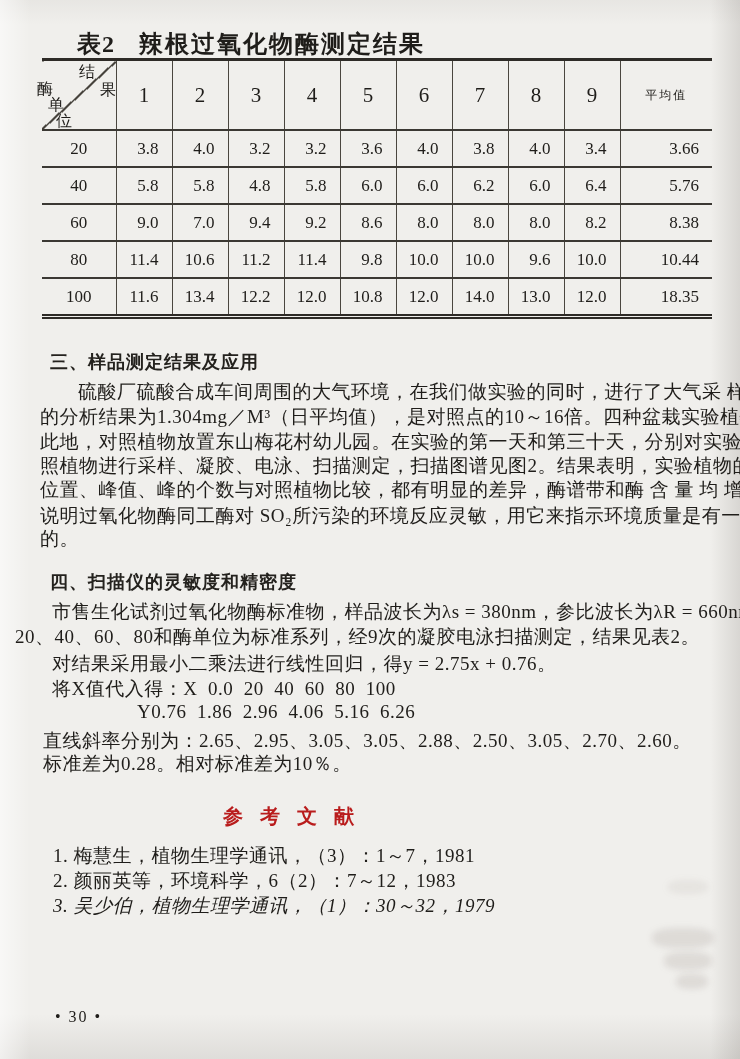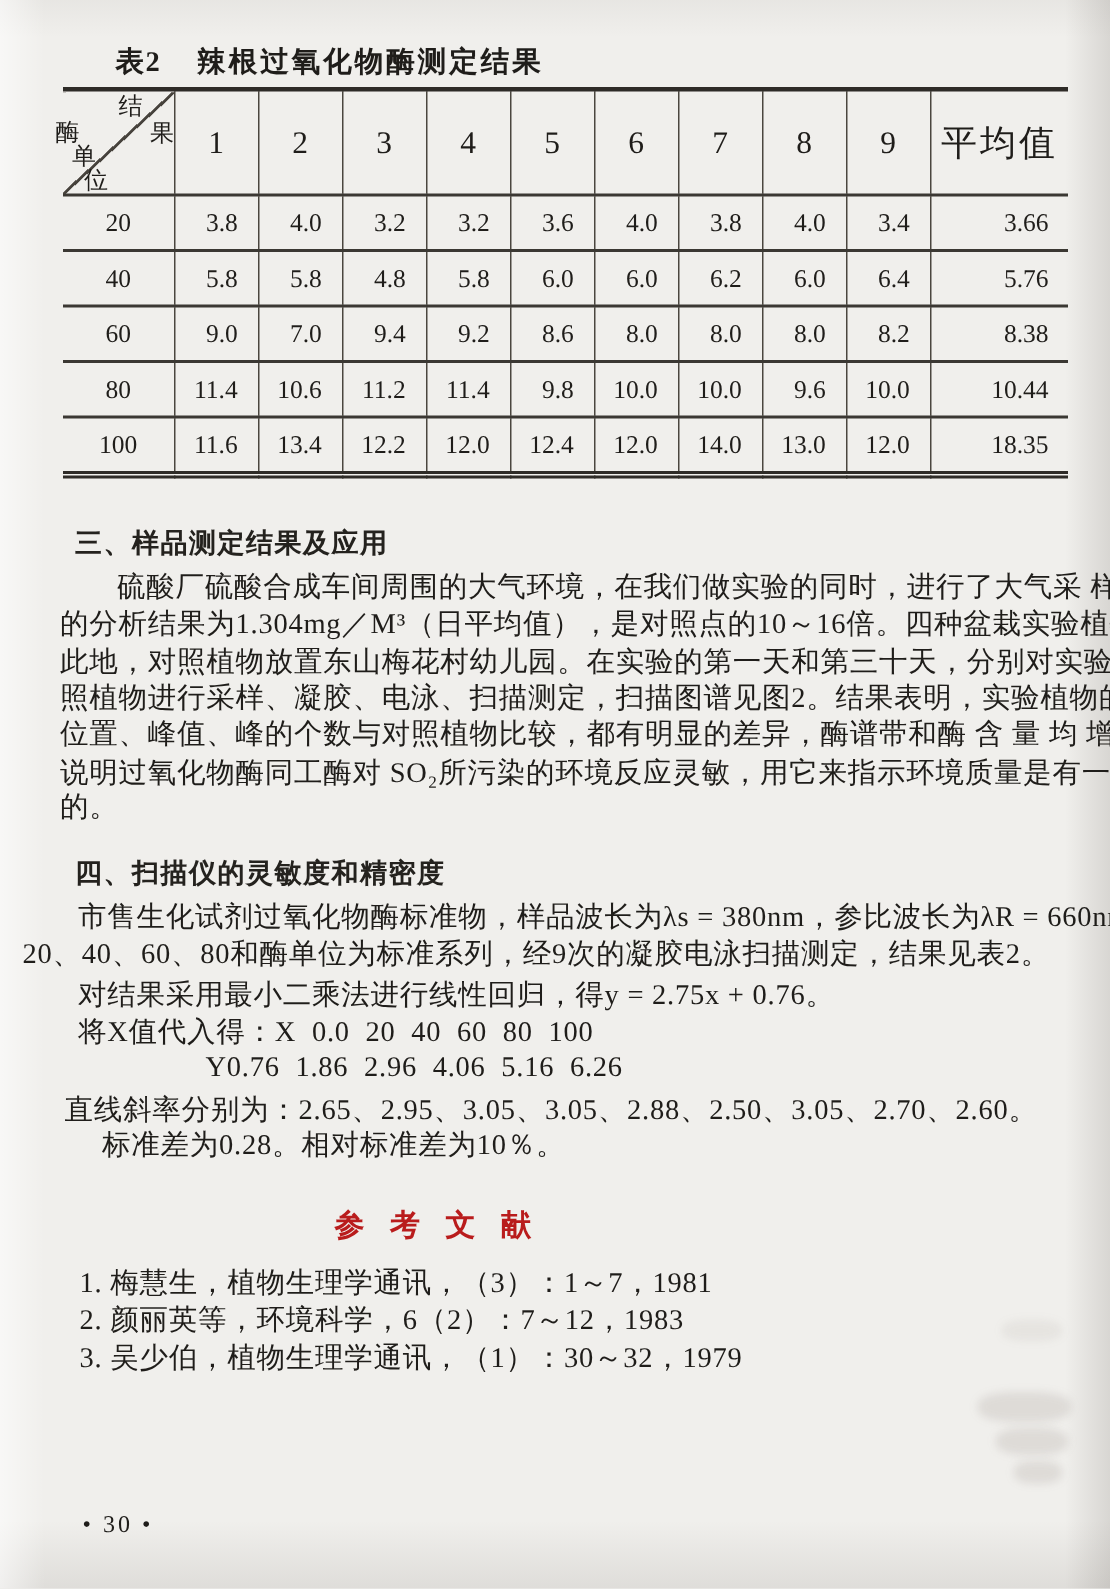--- a/index.html
+++ b/index.html
@@ -8,34 +8,34 @@
     font-family:"Liberation Serif","DejaVu Serif",serif;
     color:#1f1d1a;
     background:
       linear-gradient(90deg, rgba(255,255,255,.55), rgba(255,255,255,0) 30px),
       linear-gradient(270deg, rgba(70,62,55,.14), rgba(70,62,55,0) 30px),
       linear-gradient(0deg, rgba(70,62,55,.10), rgba(70,62,55,0) 45px),
       linear-gradient(180deg, rgba(70,62,55,.05), rgba(0,0,0,0) 25px),
       #f0efec;
   }
   #page{position:absolute;inset:0;}
-  .caption{position:absolute;top:28px;left:77px;font-size:19px;font-weight:600;letter-spacing:1px;white-space:pre;text-align:center;}
+  .caption{position:absolute;top:28px;left:77px;font-size:24px;font-weight:600;letter-spacing:1px;white-space:pre;text-align:center;}
   .caption .ttl{margin-left:24px;letter-spacing:2px;}
 
   table.results{
     position:absolute;left:42px;top:58px;width:670px;
     border-collapse:collapse;table-layout:fixed;
     border-top:3px solid #2e2b27;
     border-bottom:5px double #2e2b27;
   }
   table.results th, table.results td{overflow:visible;}
   table.results th+th, table.results td+td{border-left:1px solid #4a463f;}
   table.results tbody tr{border-top:2px solid #3b3833;}
   table.results thead th{height:66px;font-size:21px;font-weight:500;text-align:center;vertical-align:middle;}
-  table.results thead th.avg{font-size:24px;letter-spacing:2px;}
+  table.results thead th.avg{font-size:12px;letter-spacing:2px;}
   table.results td{height:35px;font-size:17px;text-align:right;padding:0 13px 0 0;vertical-align:middle;}
   table.results td.stub{text-align:center;padding:0;}
   th.corner{position:relative;
     background:linear-gradient(to bottom right,
       rgba(0,0,0,0) calc(50% - 1px), #46423c calc(50% - 1px),
       #46423c calc(50% + 1px), rgba(0,0,0,0) calc(50% + 1px));}
   th.corner span{position:absolute;font-size:16px;font-weight:500;line-height:1;}
   th.corner .c1{left:37px;top:3px;}
   th.corner .c2{left:58px;top:21px;}
   th.corner .c3{left:-5px;top:20px;}
@@ -45,23 +45,23 @@
   .h2{position:absolute;font-family:"Liberation Sans","DejaVu Sans",sans-serif;
       font-size:18px;font-weight:700;letter-spacing:1px;white-space:pre;color:#24221e;}
   .line{position:absolute;font-size:19px;letter-spacing:.5px;white-space:pre;line-height:22px;}
   #s3h{top:350px;left:50px;}
   #s3l0{top:381px;left:78px;} #s3l1{top:406px;left:40px;} #s3l2{top:431px;left:40px;}
   #s3l3{top:455px;left:40px;} #s3l4{top:479px;left:40px;} #s3l5{top:505px;left:40px;}
   #s3l6{top:528px;left:40px;}
   #s4h{top:570px;left:50px;}
   #s4l0{top:601px;left:52px;} #s4l1{top:626px;left:15px;} #s4l2{top:653px;left:52px;}
   #s4l3{top:678px;left:52px;} #s4l4{top:701px;left:137px;} #s4l5{top:730px;left:43px;}
-  #s4l6{top:753px;left:43px;margin-left:25px;}
+  #s4l6{top:753px;left:43px;}
   #refh{position:absolute;top:803px;left:223px;font-size:20px;font-weight:700;letter-spacing:17px;white-space:pre;color:#b91c1c;}
-  #ref0{top:845px;left:53px;} #ref1{top:870px;left:53px;} #ref2{top:895px;left:53px;}
+  #ref0{top:845px;left:53px;} #ref1{top:870px;left:53px;} #ref2{top:895px;left:53px;font-style:italic;}
   #pagenum{position:absolute;top:1008px;left:55px;font-size:16px;letter-spacing:2px;}
 
   .smudge{position:absolute;background:rgba(110,102,92,.14);filter:blur(3px);border-radius:40%;}
   #sm0{left:652px;top:928px;width:62px;height:20px;}
   #sm1{left:664px;top:952px;width:48px;height:18px;}
   #sm2{left:676px;top:974px;width:32px;height:15px;}
   #sm3{left:668px;top:880px;width:40px;height:14px;background:rgba(110,102,92,.08);}
 </style>
 </head>
 <body>
@@ -157,21 +157,21 @@
         <td>9.6</td>
         <td>10.0</td>
         <td>10.44</td>
       </tr>
       <tr>
         <td class="stub">100</td>
         <td>11.6</td>
         <td>13.4</td>
         <td>12.2</td>
         <td>12.0</td>
-        <td>12.4</td>
+        <td>10.8</td>
         <td>12.0</td>
         <td>14.0</td>
         <td>13.0</td>
         <td>12.0</td>
         <td>18.35</td>
       </tr>
     </tbody>
   </table>
 
   <div class="h2" id="s3h">三、样品测定结果及应用</div>

